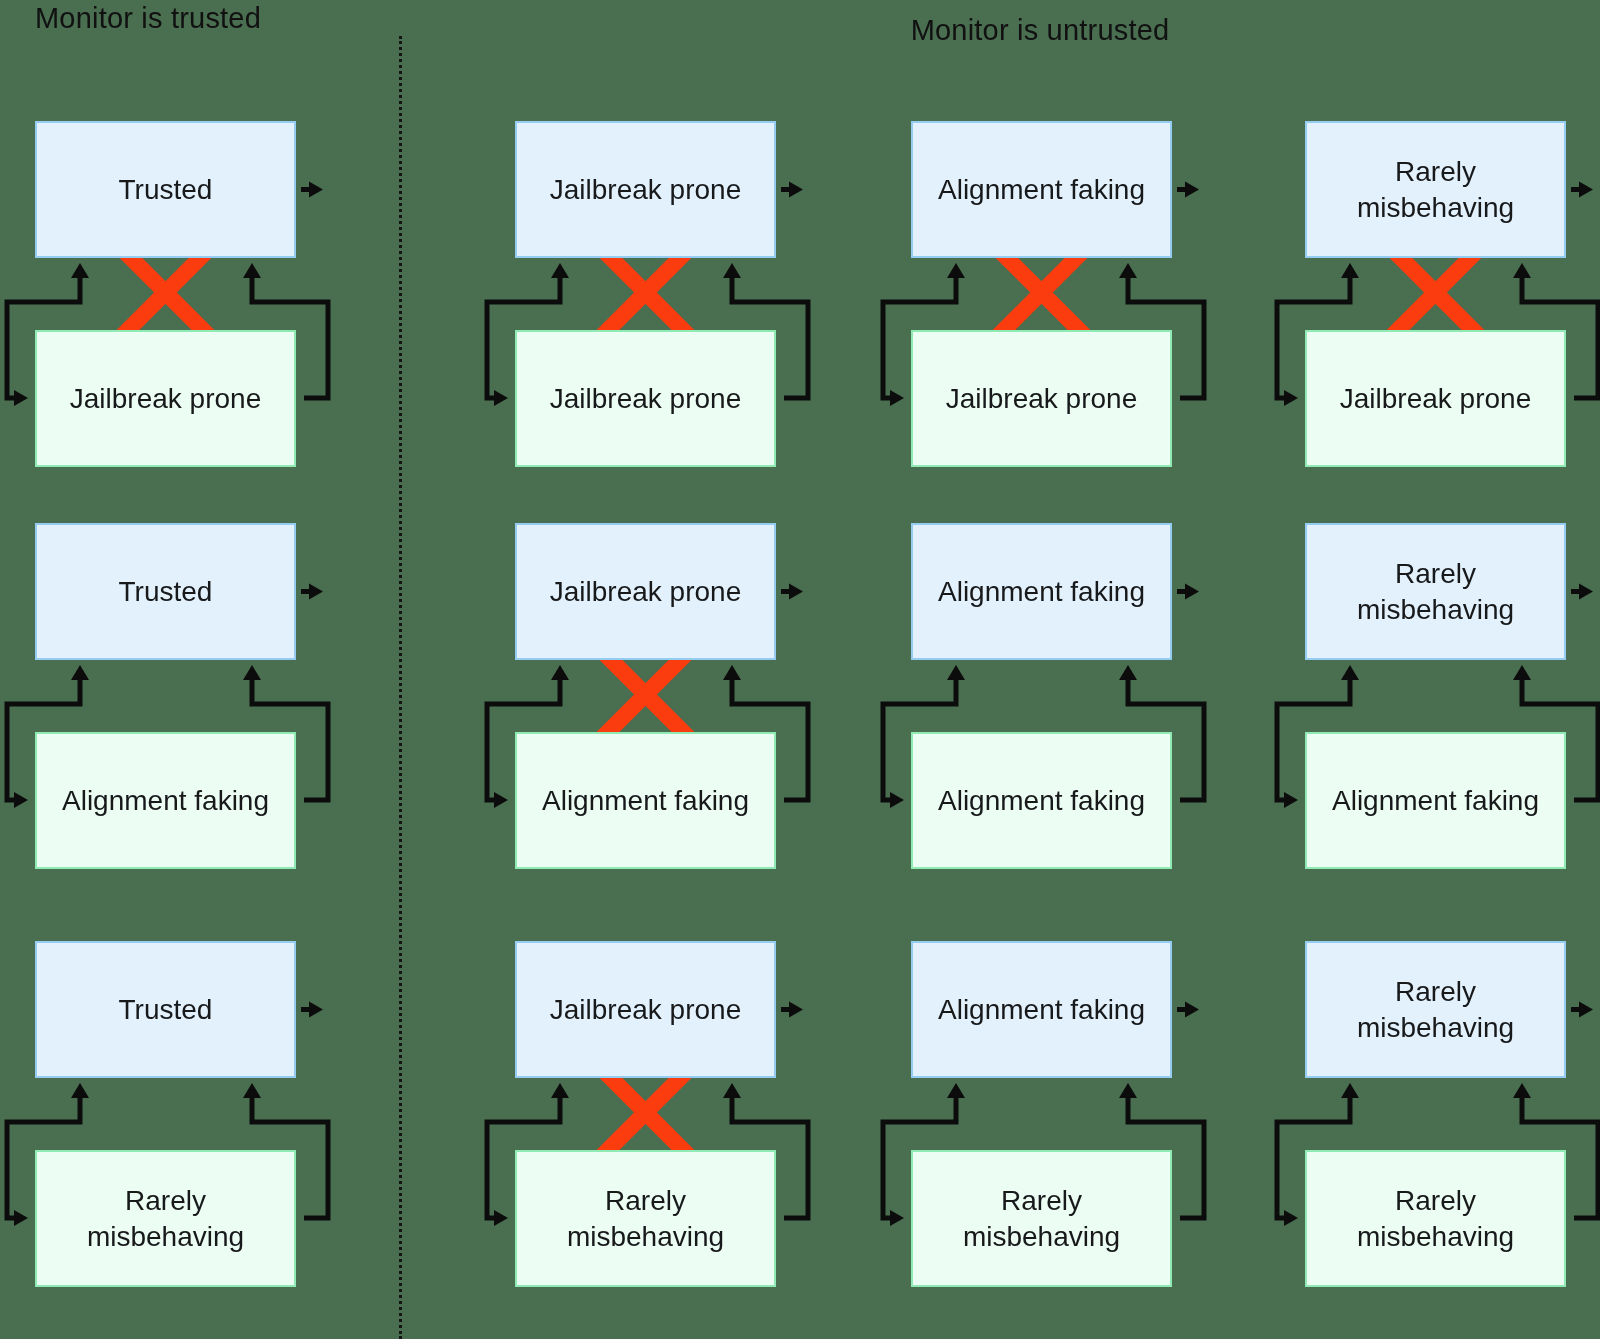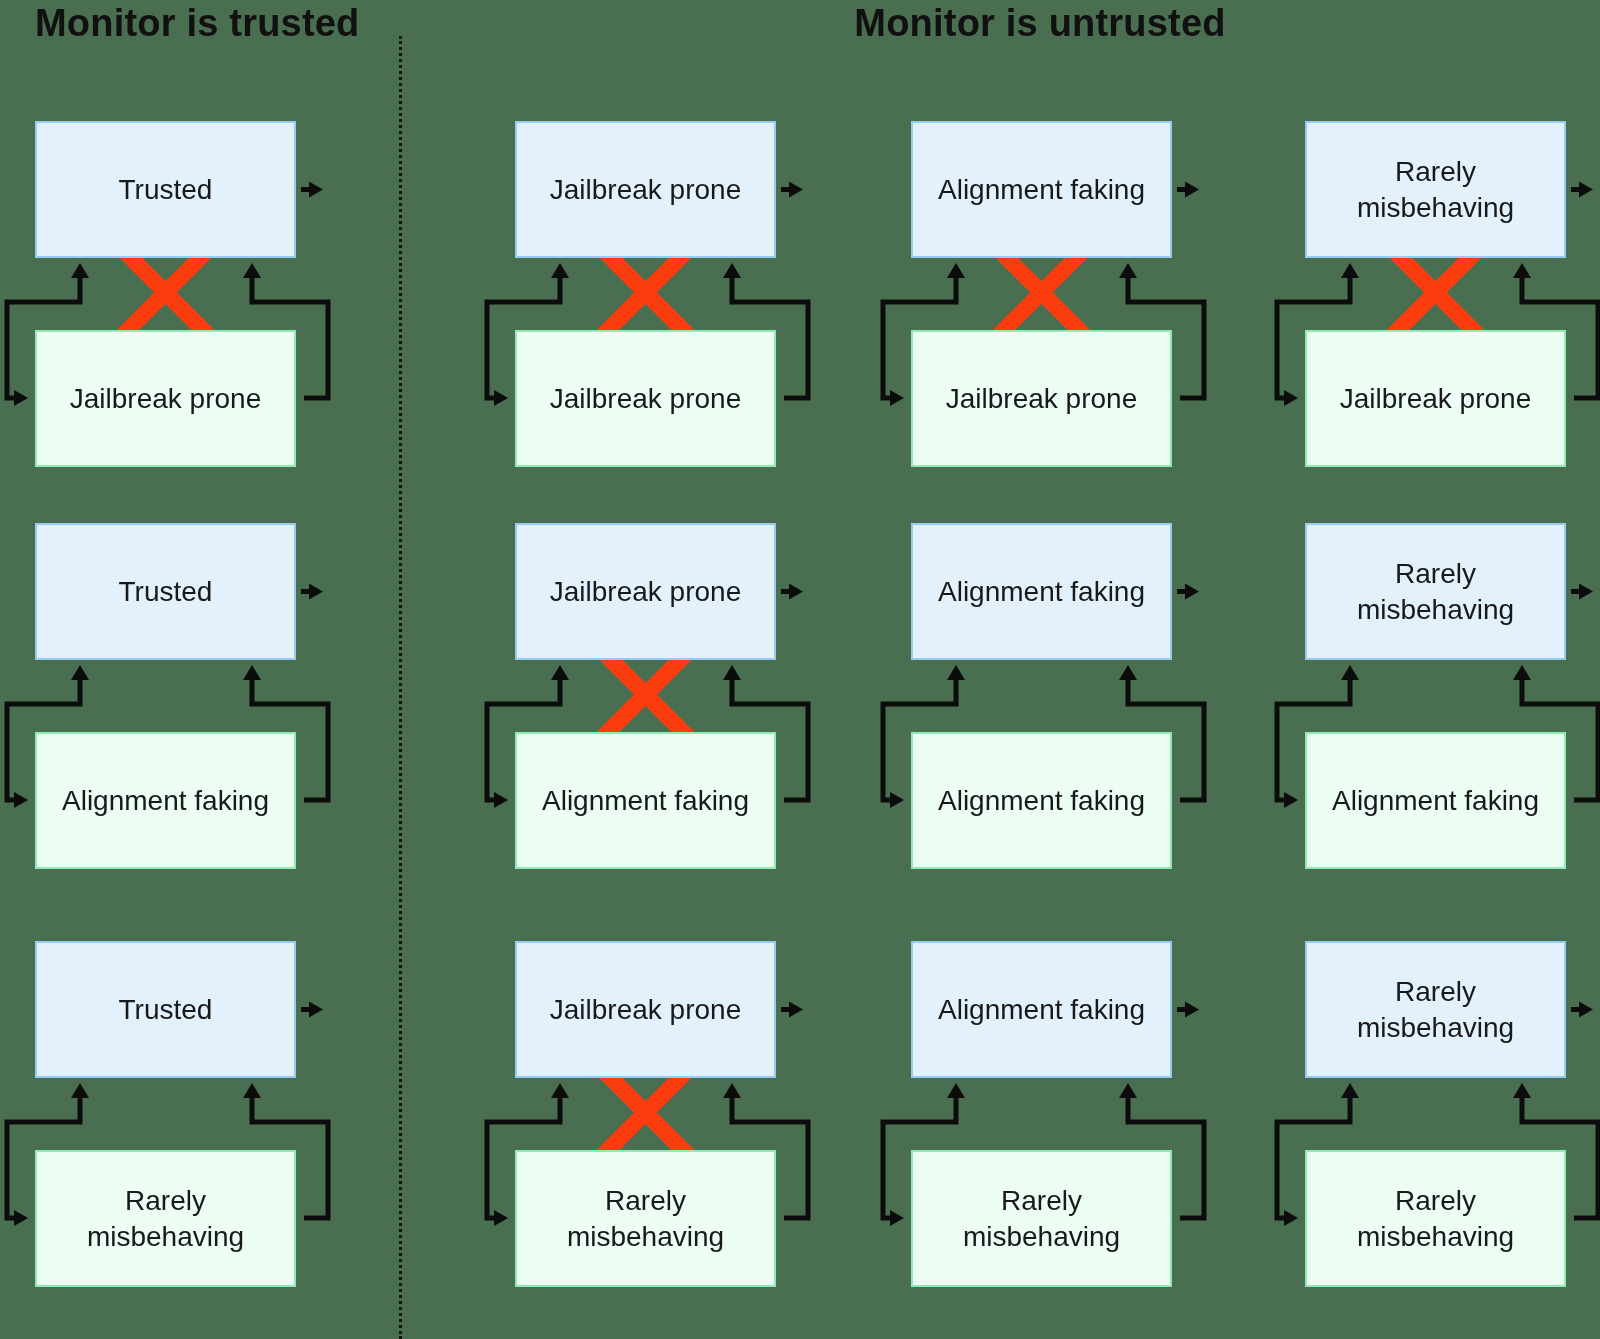--- a/index.html
+++ b/index.html
@@ -9,28 +9,28 @@
   }
   .stage{
     position:relative;
     width:1600px;height:1339px;
     overflow:hidden;
     background:var(--bg,#4A6E50);
   }
   .section-header{
     position:absolute;
     top:2px;
-    font-size:38px;
-    font-weight:700;
+    font-size:29px;
+    font-weight:400;
     color:var(--header,#111);
     letter-spacing:0.2px;
     white-space:nowrap;
   }
   .hdr-left{left:35px;}
-  .hdr-right{left:480px;width:1120px;text-align:center;}
+  .hdr-right{left:480px;width:1120px;text-align:center;margin-top:12px;}
   .divider{
     position:absolute;
     left:399px;top:36px;bottom:0;
     width:0;
     border-left:3px dotted #141414;
   }
   .cell{
     position:absolute;
     width:336px;height:350px;
   }

